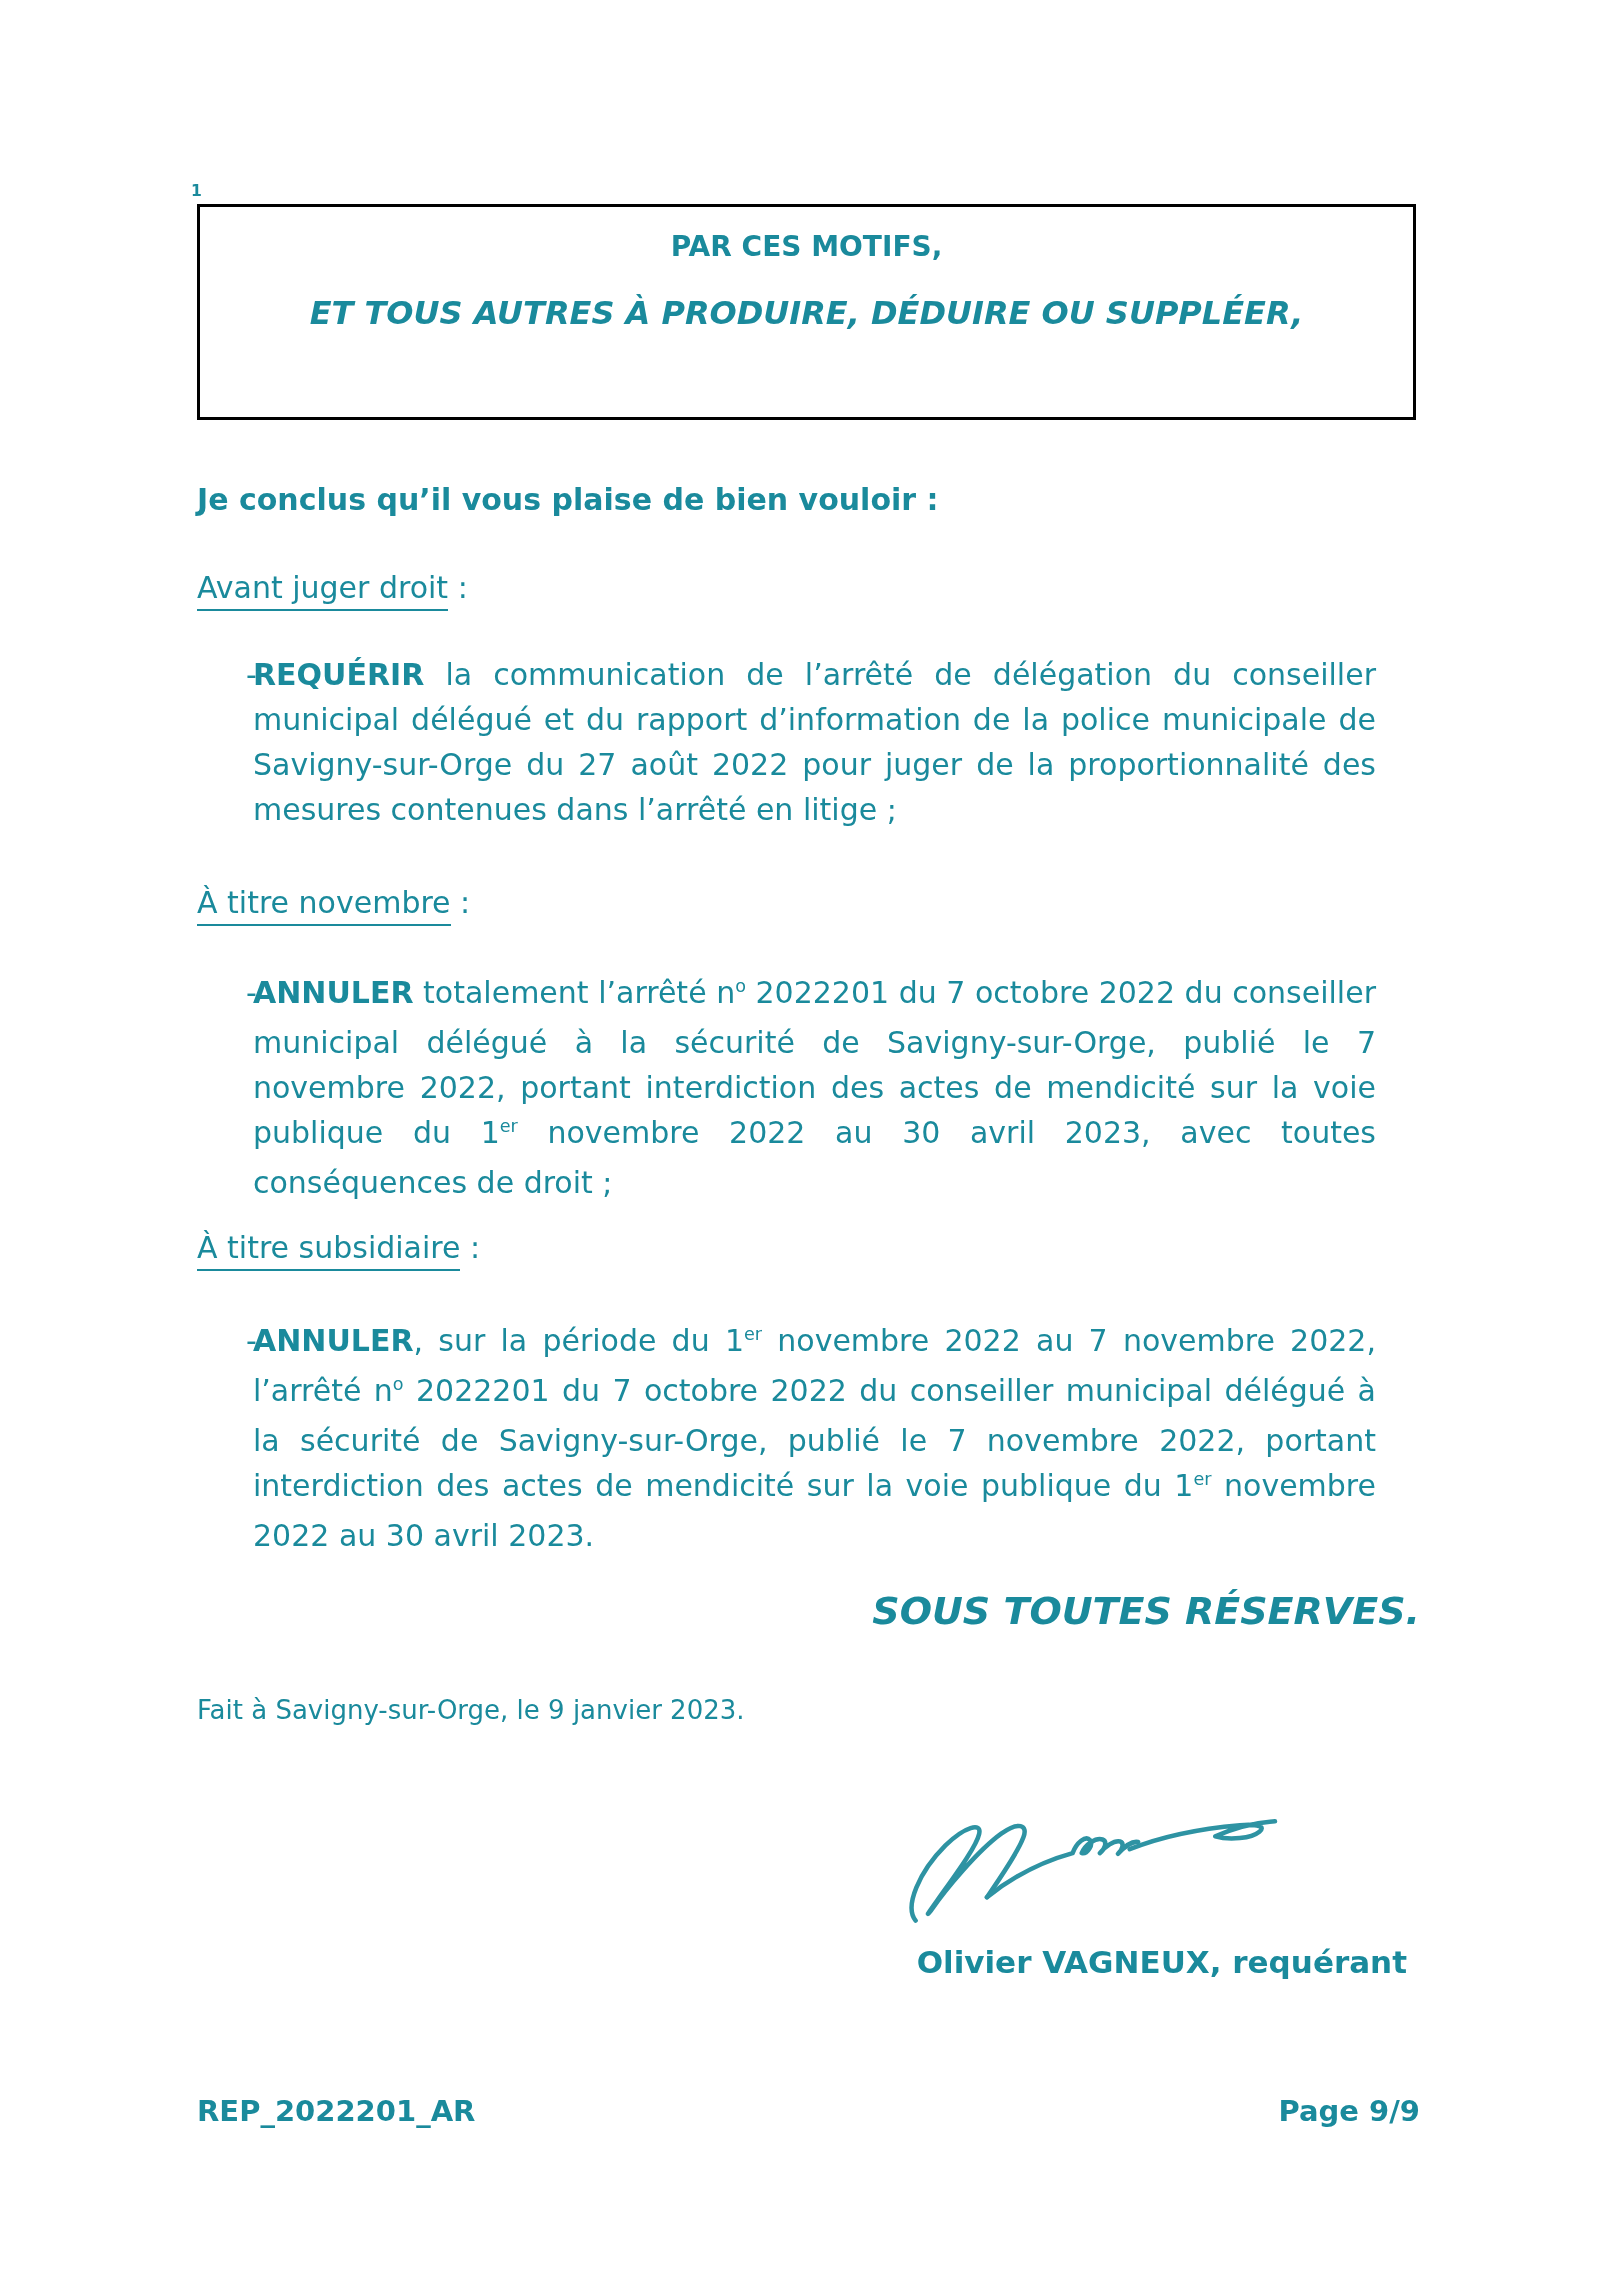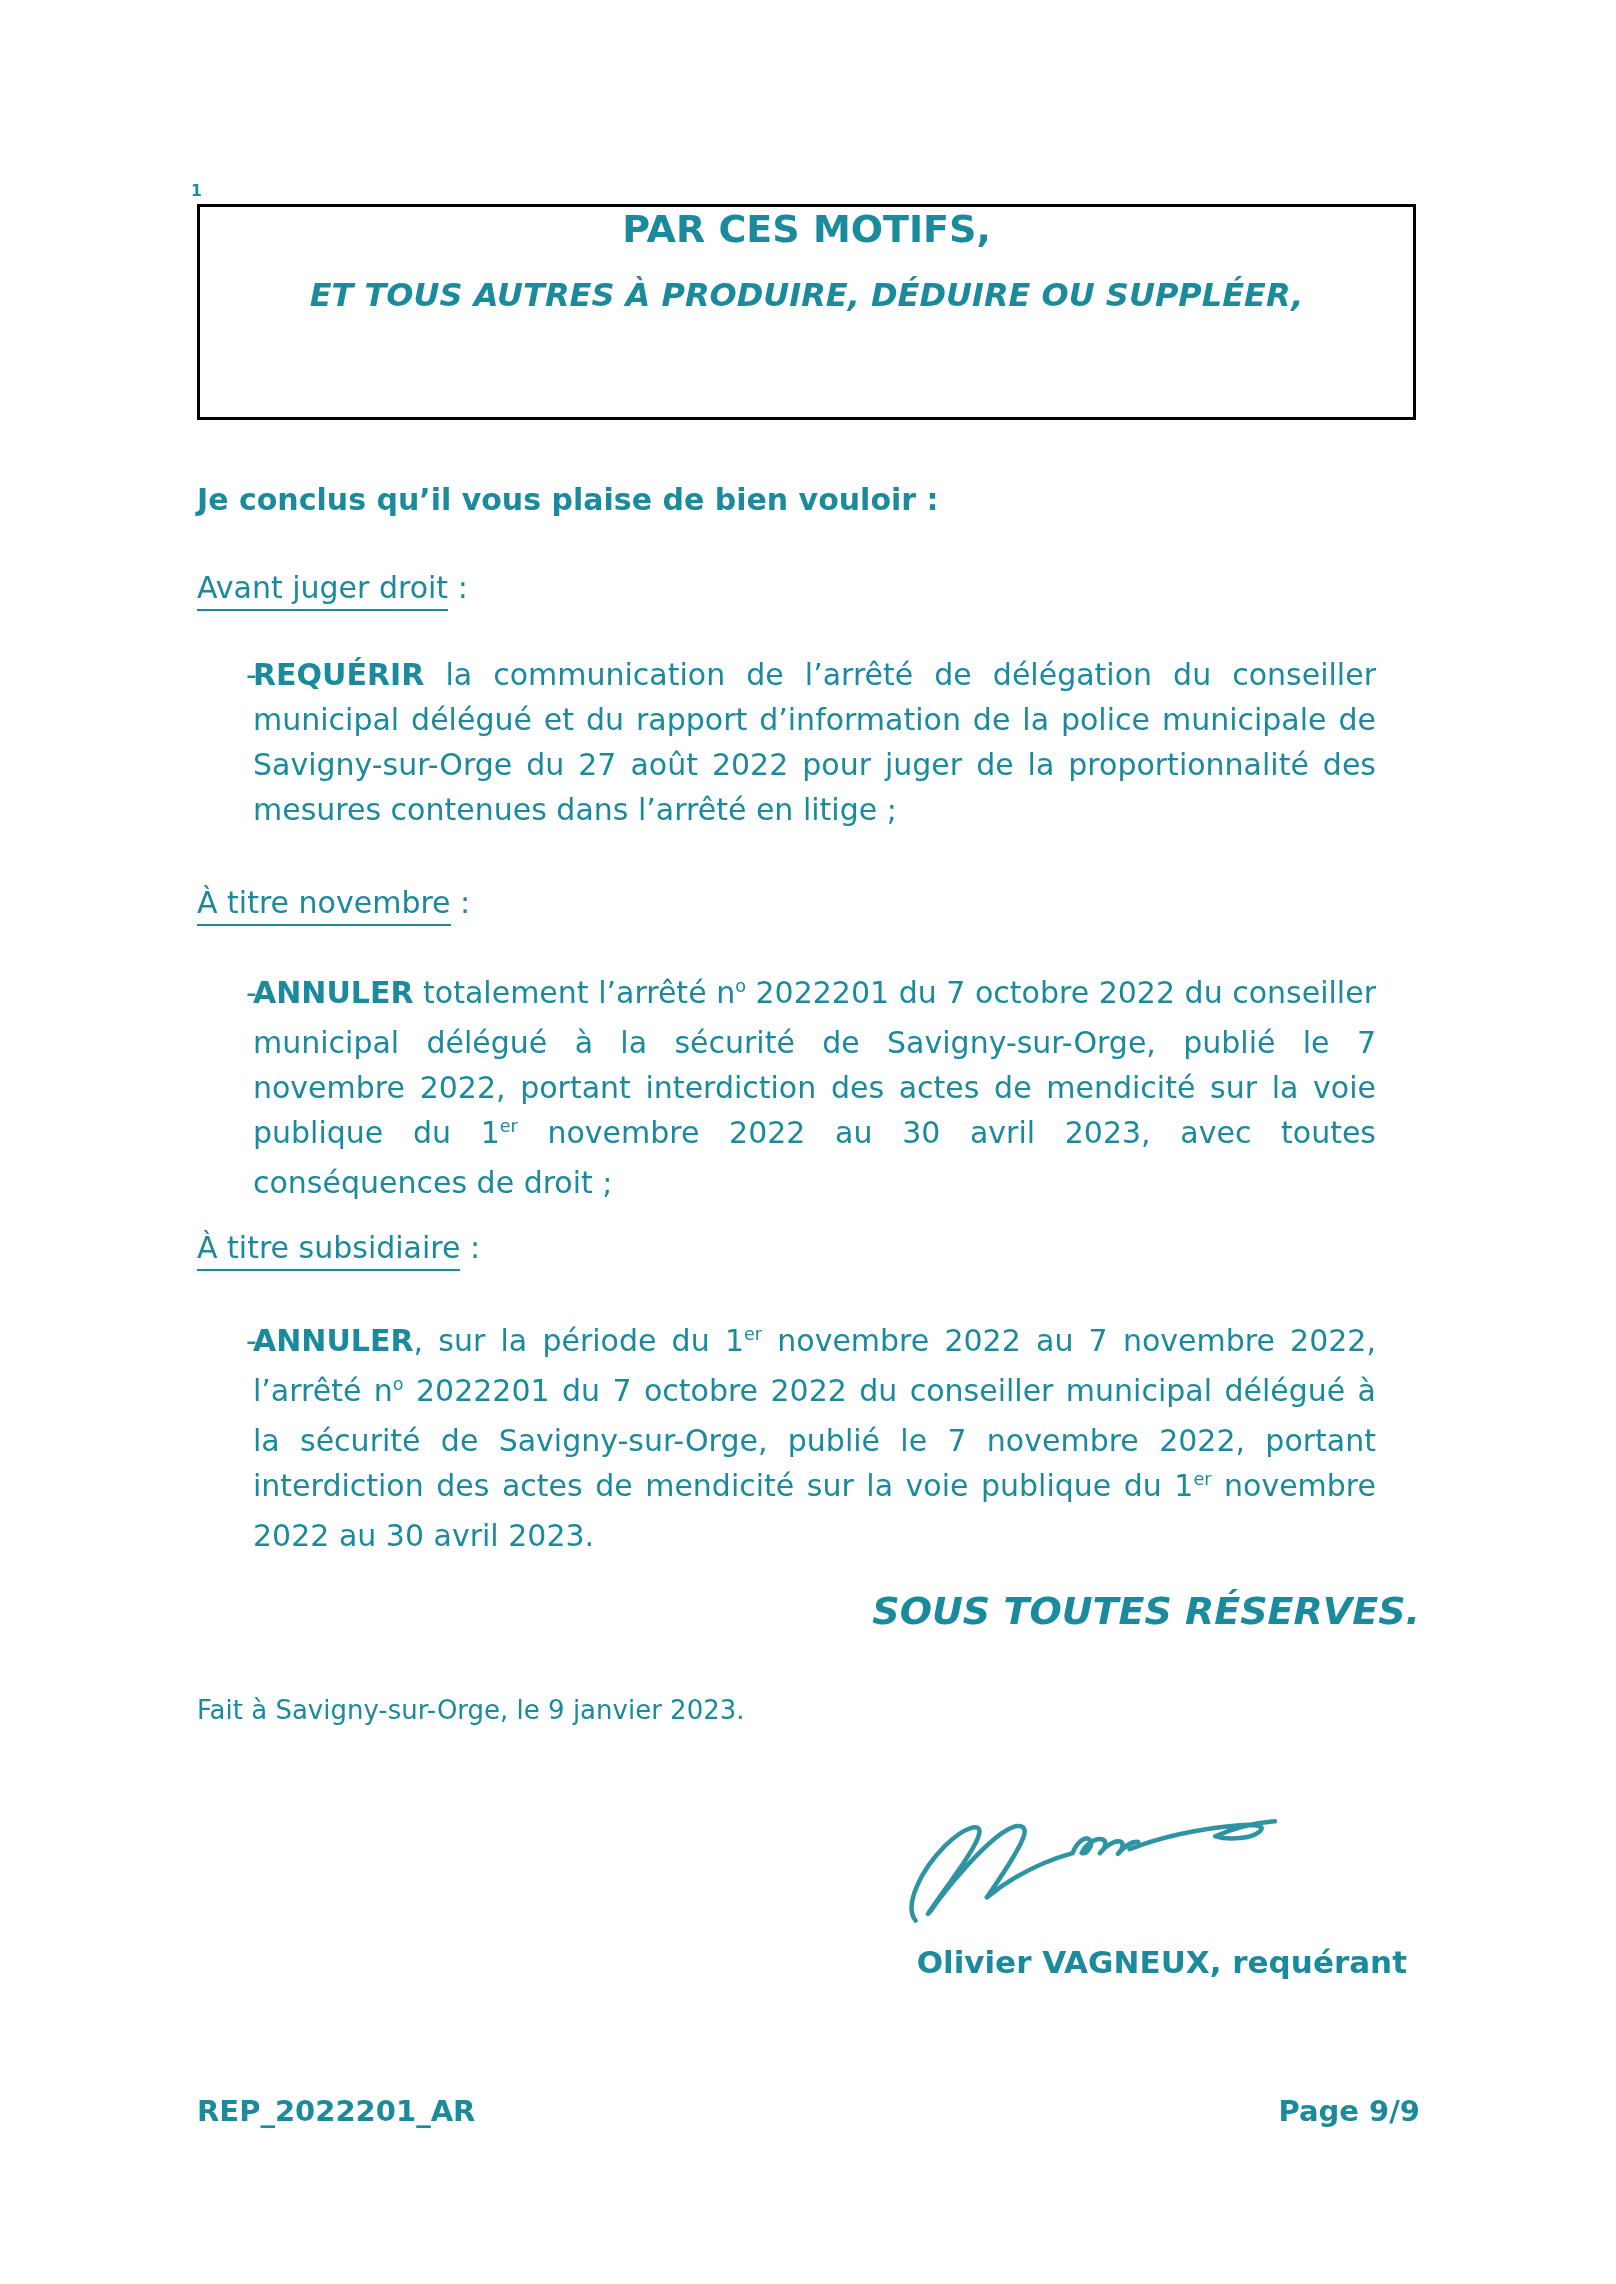--- a/index.html
+++ b/index.html
@@ -27,22 +27,22 @@
 
   
   .motifs-box {
     left: 197px; top: 204px;
     width: 1219px; height: 216px;
     border: 3.3px solid #000000;
     box-sizing: border-box;
     text-align: center;
   }
   .box-title {
-    margin-top: 1px;
-    font-size: 38px;
+    margin-top: 19px;
+    font-size: 28px;
     line-height: 42px;
     font-weight: bold;
   }
   .box-subtitle {
     margin-top: 23px;
     font-size: 32px;
     line-height: 44px;
     font-weight: bold;
     font-style: italic;
   }

